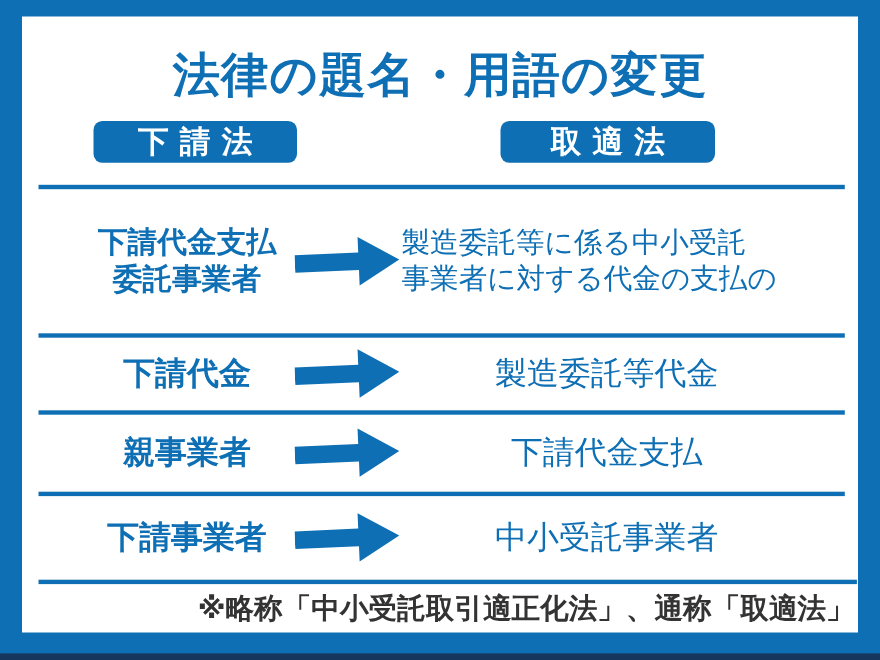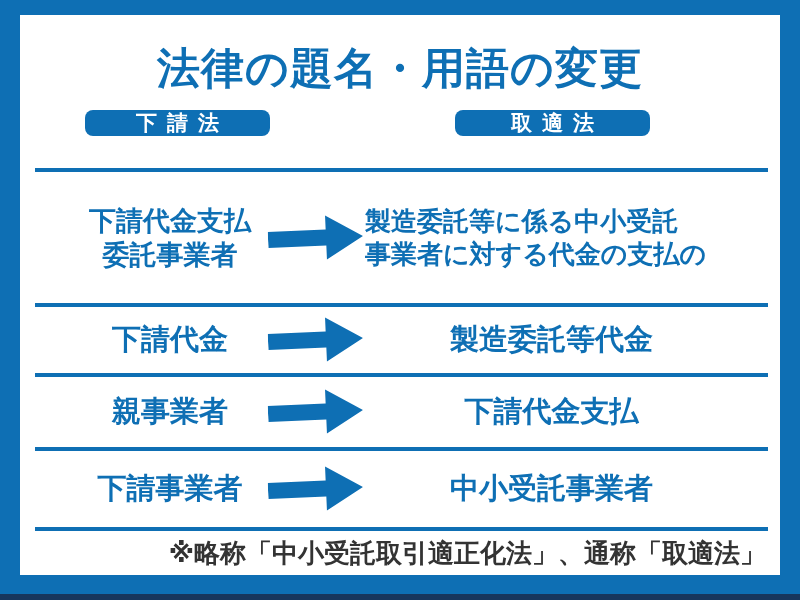--- a/index.html
+++ b/index.html
@@ -25,22 +25,22 @@
   .title-wrap{
     height:95px;display:flex;align-items:center;justify-content:center;
     padding-top:12px;
   }
   .title{
     font-size:43px;font-weight:700;color:var(--blue);letter-spacing:1px;
     white-space:nowrap;
   }
   .badges{position:relative;height:58px;}
   .badge{
-    position:absolute;top:0;height:26px;border-radius:8px;
-    background:var(--blue);color:#fff;font-size:21px;font-weight:700;
+    position:absolute;top:0;height:38px;border-radius:8px;
+    background:var(--blue);color:#fff;font-size:28px;font-weight:700;
     display:flex;align-items:center;justify-content:center;
     letter-spacing:10px;padding-left:10px;white-space:nowrap;
   }
   .badge-old{left:65px;width:185px;}
   .badge-new{left:435px;width:195px;}
   .row{
     display:grid;grid-template-columns:230px 100px 1fr;
     align-items:center;margin:0 12px 0 15px;
     border-top:4px solid var(--blue);
   }
@@ -51,27 +51,27 @@
   .cell-old{
     padding-left:40px;text-align:center;color:var(--blue);
     font-weight:700;font-size:29px;white-space:nowrap;
   }
   .cell-old.two-line{font-size:27px;line-height:34px;}
   .cell-arrow{display:flex;align-items:center;justify-content:center;}
   .arrow-svg{transform:rotate(-2.5deg);}
   .arrow-svg polygon{fill:var(--blue);}
   .cell-new{
     text-align:center;padding-right:30px;color:var(--blue);
-    font-weight:700;font-size:29px;white-space:nowrap;
+    font-weight:400;font-size:29px;white-space:nowrap;
   }
   .cell-new.multiline{
     text-align:left;padding-right:0;font-size:26px;line-height:33px;
   }
   .footnote-wrap{
-    flex:1;border-top:4px solid var(--blue);margin:0 12px 0 15px;
+    flex:1;border-top:4px solid var(--blue);margin:0 1px 0 15px;
     display:flex;align-items:center;justify-content:flex-end;
   }
   .footnote{
     font-size:26px;font-weight:700;color:var(--ink);
     padding-right:2px;white-space:nowrap;
   }
 </style>
 </head>
 <body>
 

